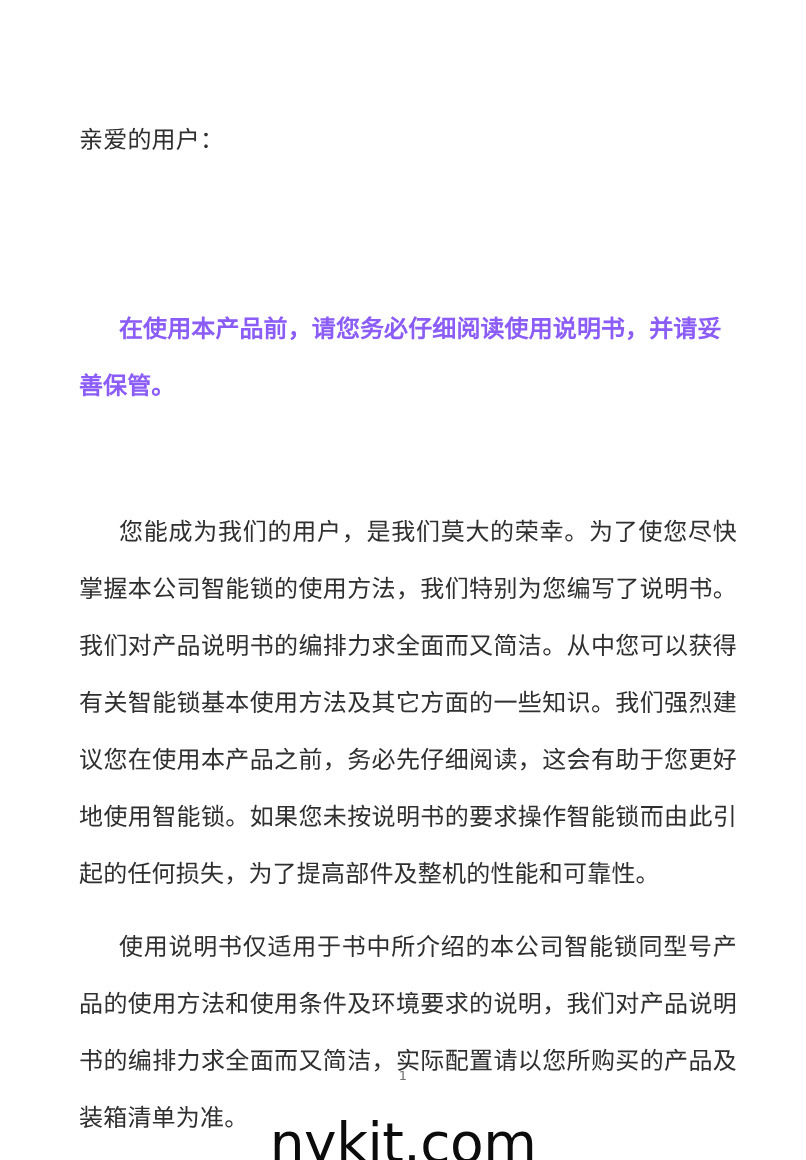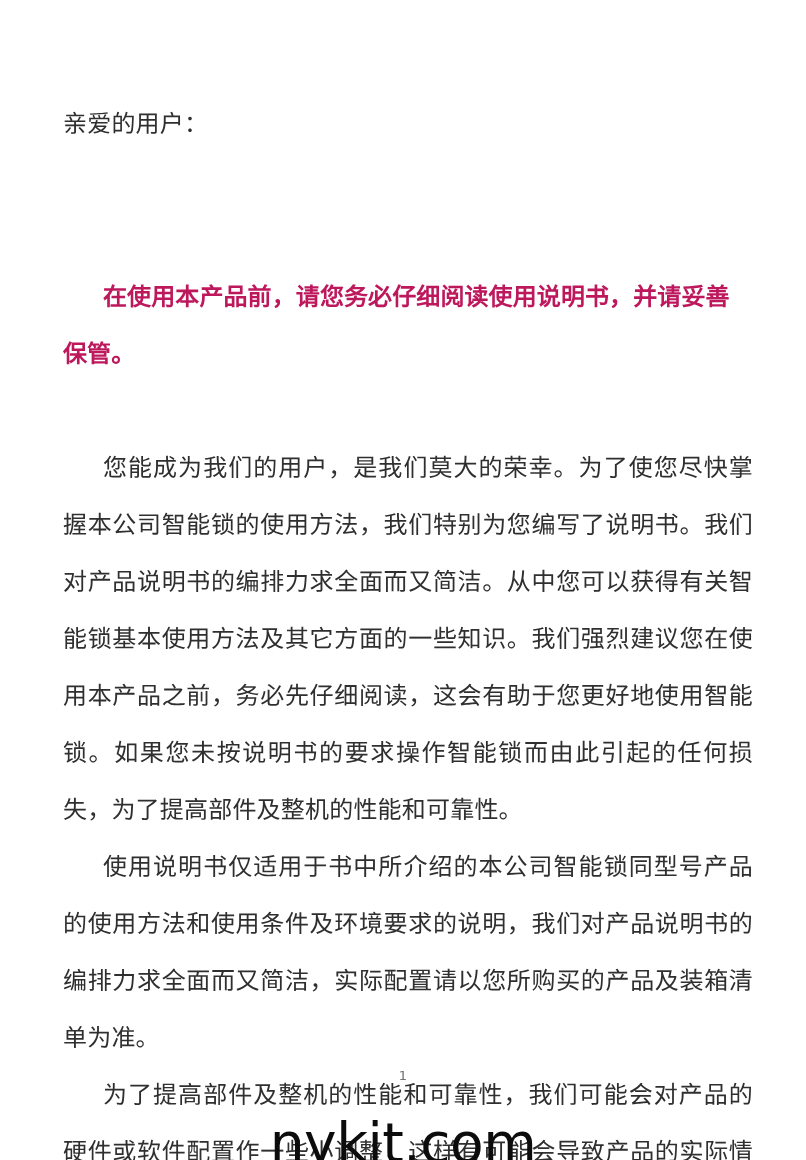--- a/index.html
+++ b/index.html
@@ -23,21 +23,21 @@
 
   
   .body-block {
     position: absolute;
     left: 63px;
     top: 96px;
     width: 690px;
   }
 
   .para {
-    margin: 0;
+    margin: 16px;
     font-size: 24px;
     line-height: 57px;
     letter-spacing: 0.2px;
     color: #2f2f2f;
     text-align: justify;
     text-justify: inter-character;
     word-break: break-all;
     white-space: normal;
   }
 
@@ -47,21 +47,21 @@
     margin-bottom: 2px;
   }
 
   
   .para.indent {
     text-indent: 40px;
   }
 
   .para.bold {
     font-weight: 700;
-    color: #be185d;
+    color: #8b5cf6;
     letter-spacing: 0.1px;
   }
 
   
   .para.single {
     text-align: left;
   }
 
   .spacer-line {
     height: 57px;

